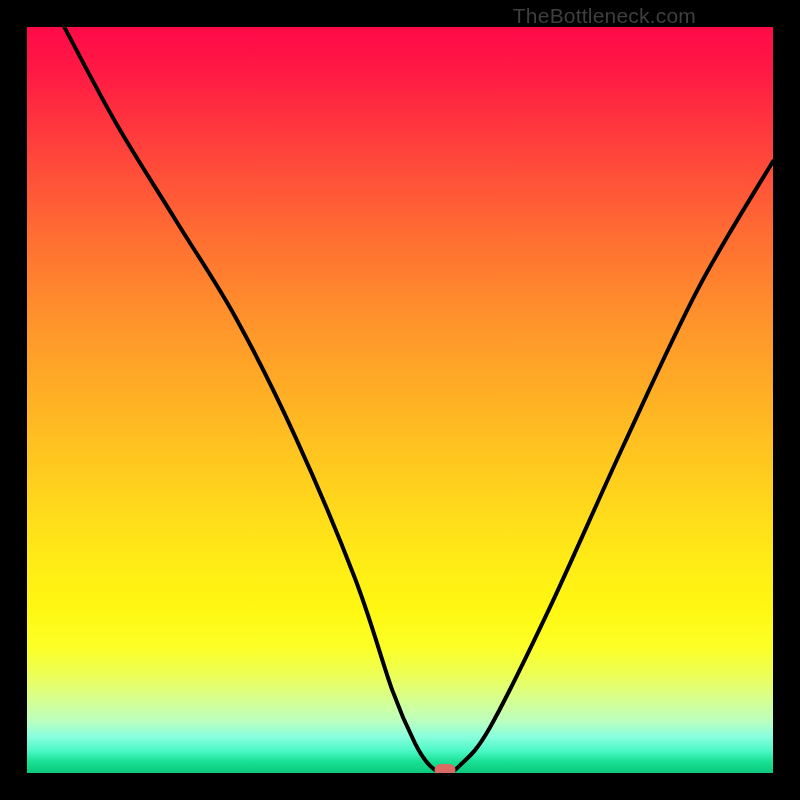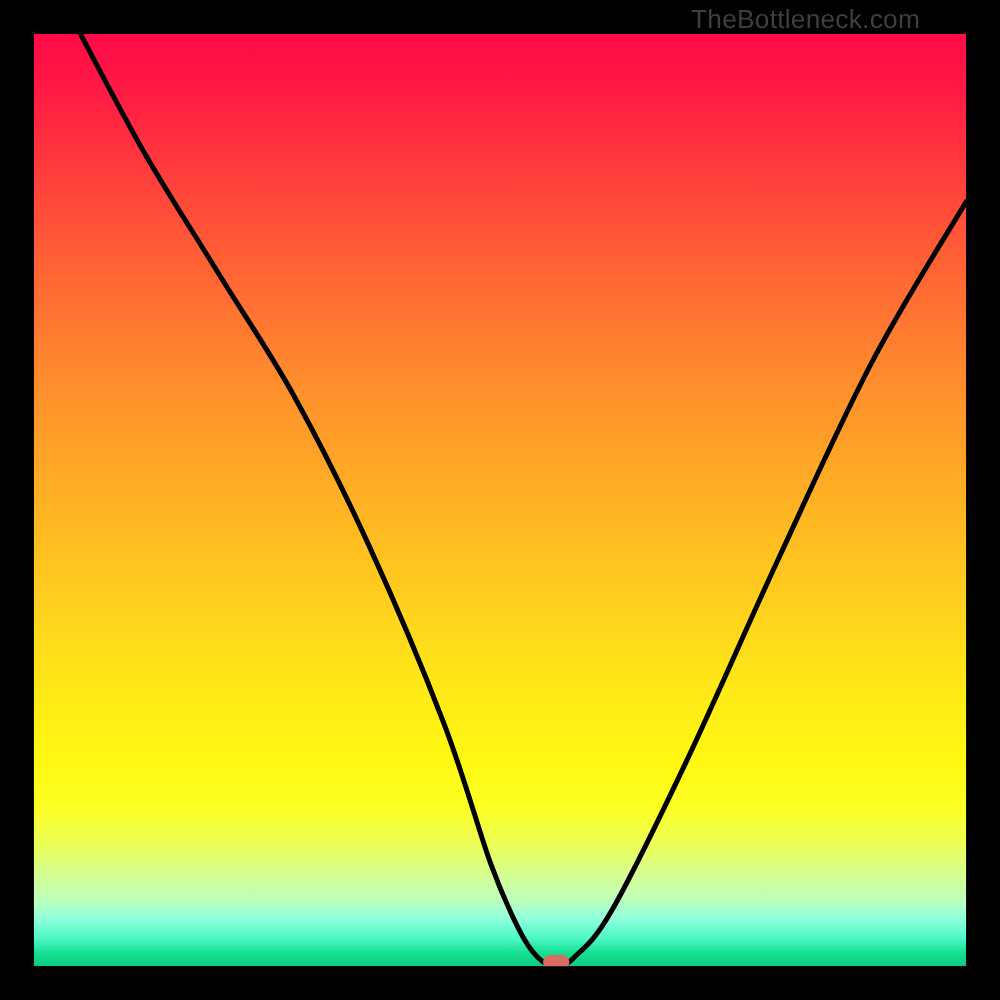--- a/index.html
+++ b/index.html
@@ -9,21 +9,20 @@
     height: 800px;
     background: #000;
     font-family: Arial, Helvetica, sans-serif;
     overflow: hidden;
   }
   .frame {
     position: relative;
     width: 704px;
     height: 800px;
     background: #000;
-    padding-left: 40px;
   }
   .plot-area {
     position: absolute;
     left: 27px;
     top: 27px;
     width: 746px;
     height: 746px;
     overflow: hidden;
   }
   .gradient {

